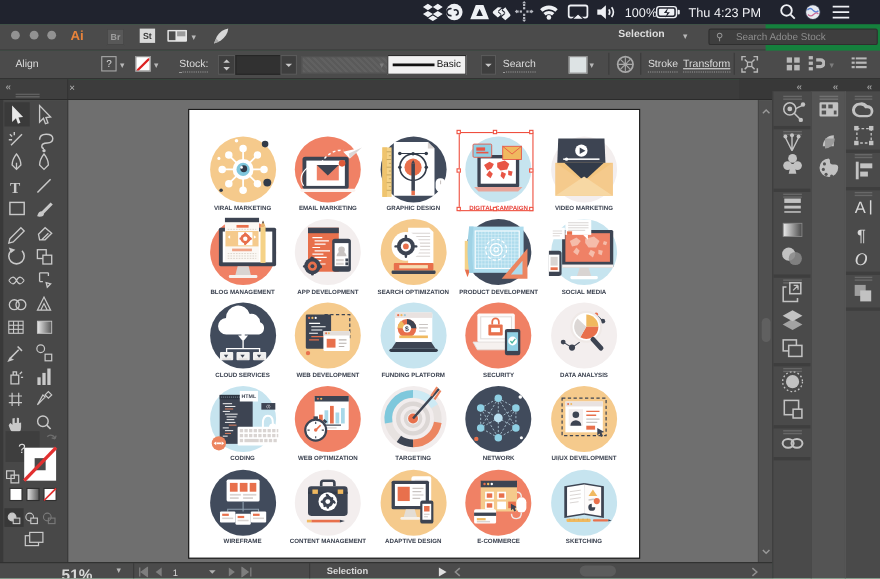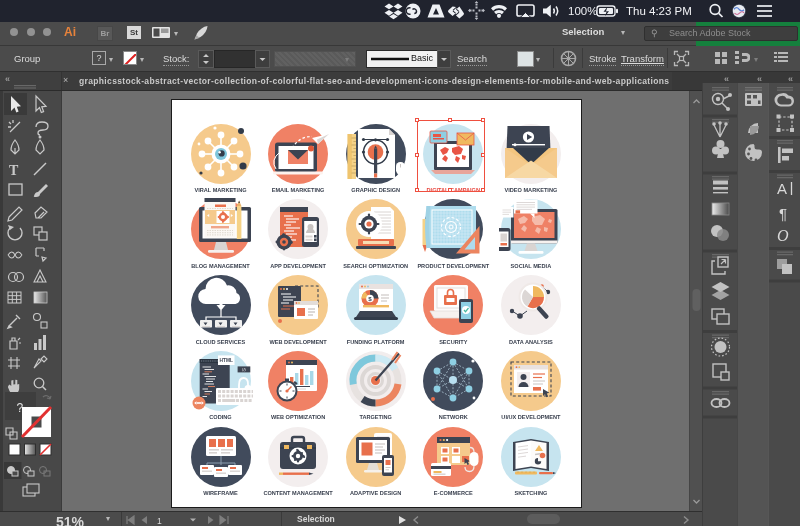--- a/index.html
+++ b/index.html
@@ -126,21 +126,21 @@
     <span class="abs" style="left:562px;top:4px;color:#dedede;font-weight:bold;font-size:9.5px;">Selection</span>
     <span class="chev" style="left:621px;top:6px;">▾</span>
     <div class="abs" style="left:644px;top:4px;width:152px;height:13px;background:#3e3e3e;
          border:1px solid #2f2f2f;border-radius:2px;">
       <span style="position:absolute;left:6px;top:1px;color:#9a9a9a;font-size:9px;">⚲</span>
       <span style="position:absolute;left:24px;top:1px;color:#8e8e8e;font-size:9px;">Search Adobe Stock</span>
     </div>
   </div>
 
   <div id="ctrlbar" class="abs">
-    <span class="clab" style="left:14px;">Group</span>
+    <span class="clab" style="left:14px;">Align</span>
     <span class="abs" style="left:92px;top:5px;width:12px;height:12px;border:1px solid #a8a8a8;
       color:#d8d8d8;font-size:9px;text-align:center;line-height:12px;">?</span>
     <span class="chev" style="left:109px;">▾</span>
     <span class="abs" style="left:123px;top:5px;width:12px;height:12px;background:#fff;border:1px solid #888;overflow:hidden;">
       <svg width="12" height="12">
           <line x1="0" y1="12" x2="12" y2="0" stroke="#dd2222" stroke-width="2"></line>
         </svg>
     </span>
     <span class="chev" style="left:140px;">▾</span>
     <span class="clab dotted" style="left:163px;">Stock:</span>
@@ -155,21 +155,21 @@
     <span class="abs" style="left:255px;top:4px;width:13px;height:16px;background:#3e3e3e;border:1px solid #5a5a5a;">
       <svg width="13" height="16">
           <path d="M3.5 7 L6.5 10 L9.5 7 Z" fill="#c8c8c8"></path>
         </svg>
     </span>
 
     <span class="abs" style="left:274px;top:5px;width:80px;height:14px;background:#5e5e5e;border:1px solid #515151;
       background-image:repeating-linear-gradient(45deg,#616161 0,#616161 2px,#5a5a5a 2px,#5a5a5a 4px);"></span>
     <span class="chev" style="left:345px;color:#7d7d7d;">▾</span>
 
-    <span class="abs" style="left:366px;top:4px;width:70px;height:16px;background:#f1f1f1;border:1px solid #2b2b2b;">
+    <span class="abs" style="left:352px;top:4px;width:70px;height:16px;background:#f1f1f1;border:1px solid #2b2b2b;">
       <svg width="70" height="16">
           <line x1="4" y1="8" x2="42" y2="8" stroke="#111" stroke-width="2.4"></line>
         </svg>
       <span style="position:absolute;right:4px;top:2px;font-size:9px;color:#111;">Basic</span>
     </span>
     <span class="abs" style="left:437px;top:4px;width:12px;height:16px;background:#3e3e3e;border:1px solid #5a5a5a;">
       <svg width="12" height="16">
           <path d="M3 7 L6 10 L9 7 Z" fill="#c8c8c8"></path>
         </svg>
     </span>
@@ -240,21 +240,20 @@
   <div id="tabbar" class="abs">
     <span class="abs" style="left:0px;top:0;width:61px;height:18px;background:#3f3f3f;border-right:1px solid #343434;"></span>
     <span class="abs" style="left:5px;top:2px;color:#9a9a9a;font-size:9px;font-weight:bold;">«</span>
     <svg class="abs" style="left:14px;top:13px;" width="26" height="4">
         <g fill="#686868">
       <rect x="0" y="0" width="22" height="1.2"></rect>
           <rect x="0" y="2.4" width="22" height="1.2"></rect>
         </g>
       </svg>
     <span class="abs" style="left:63px;top:3px;color:#b5b5b5;font-size:9px;">×</span>
-    <span class="abs" style="left:79px;top:4px;color:#c9c9c9;font-size:8.5px;font-weight:bold;letter-spacing:0.35px;">graphicsstock-abstract-vector-collection-of-colorful-flat-seo-and-development-icons-design-elements-for-mobile-and-web-applications</span>
     <span class="abs" style="left:672px;top:0;width:128px;height:18px;background:#383838;"></span>
     <span class="abs" style="left:724px;top:2px;color:#9a9a9a;font-size:9px;font-weight:bold;">«</span>
     <span class="abs" style="left:757px;top:2px;color:#9a9a9a;font-size:9px;font-weight:bold;">«</span>
     <span class="abs" style="left:788px;top:2px;color:#9a9a9a;font-size:9px;font-weight:bold;">«</span>
   </div>
 
   <div id="main" class="abs">
     <div id="canvas">
       <div id="artboard">
 

